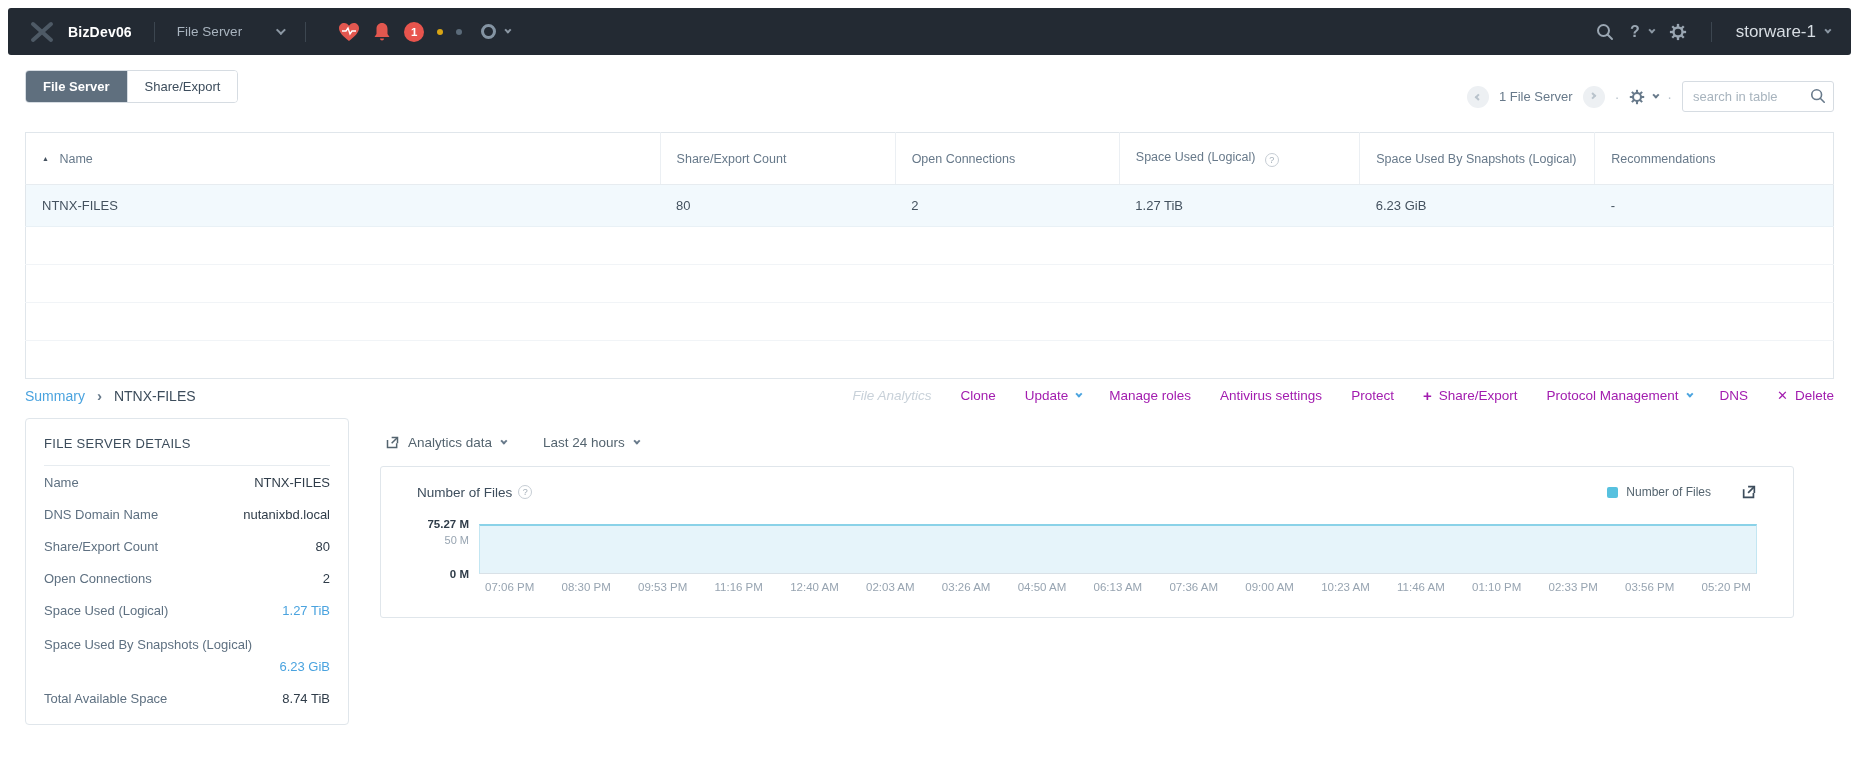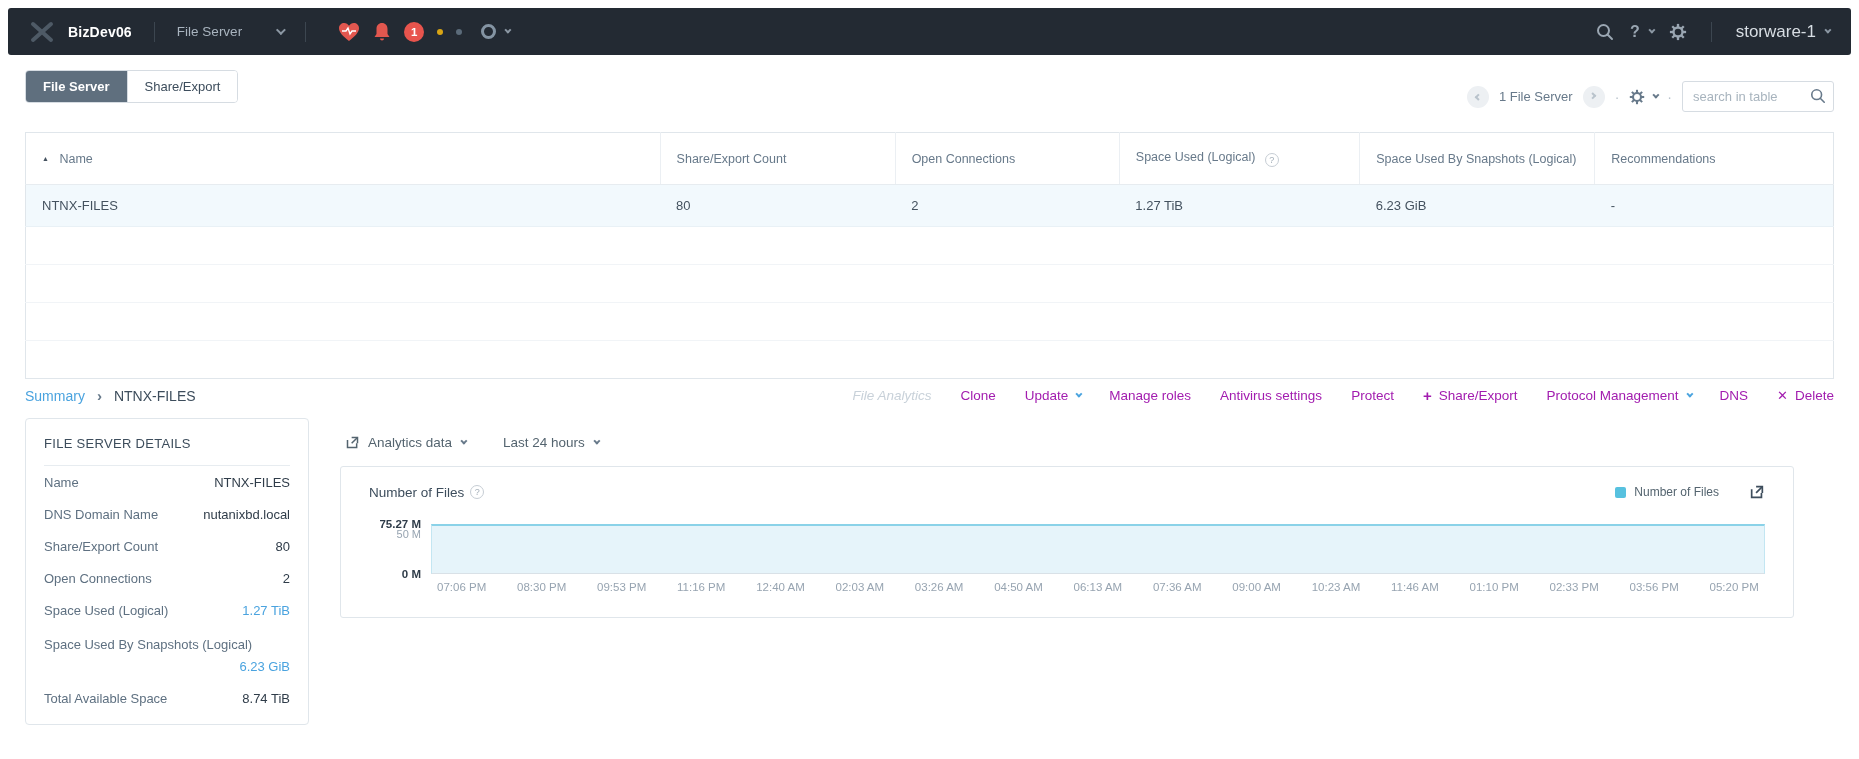--- a/index.html
+++ b/index.html
@@ -75,21 +75,21 @@
   .crumb-sep { color:#67798A; font-weight:bold; font-size:15px; }
   .crumb-current { color:#3D4D5C; }
   .actions { display:flex; align-items:center; gap:29px; font-size:13.5px; }
   .action { color:#a21caf; cursor:pointer; display:flex; align-items:center; gap:7px; white-space:nowrap; }
   .action.disabled { color:#C8D1D9; cursor:default;font-style:italic; }
   .plus-glyph { font-size:15px; font-weight:bold; }
   .x-glyph { font-size:13px; font-weight:bold; }
 
   
   .bottom { display:flex; margin-top:14px; align-items:flex-start; }
-  .details-card { width:284px; border:1px solid #E0E6EB; border-radius:4px; padding:17px 18px 10px;
+  .details-card { width:324px; border:1px solid #E0E6EB; border-radius:4px; padding:17px 18px 10px;
     flex-shrink:0; min-height:300px; }
   .details-title { font-size:13px; color:#3D4D5C; letter-spacing:.3px; padding-bottom:14px;
     border-bottom:1px solid #E7ECF0; }
   .detail-item { display:flex; justify-content:space-between; align-items:baseline; padding:8.5px 0; }
   .detail-item.block { display:block; }
   .detail-item.block .d-val { display:block; text-align:right; margin-top:6px; }
   .d-label { font-size:13px; color:#5E7081; }
   .d-val { font-size:13px; color:#2F3C49; }
   .d-val.link { color:#4AA3DF; cursor:pointer; }
 
@@ -97,33 +97,33 @@
   .detail-tabs { display:flex; border-bottom:1px solid #E3E8ED; }
   .detail-tab { flex:1; text-align:center; font-size:13.5px; color:#4E5E6B; padding:11px 0 13px;
     cursor:pointer; position:relative; }
   .detail-tab + .detail-tab { border-left:1px solid #EBEFF3; }
   .detail-tab.active { border-bottom:3px solid #4AA3DF; padding-bottom:10px; }
 
   .controls-row { display:flex; align-items:center; gap:38px; margin:17px 0 16px 14px;
     font-size:13.5px; color:#54646F; }
   .control { display:flex; align-items:center; gap:8px; cursor:pointer; }
 
-  .chart-card { border:1px solid #E0E6EB; border-radius:3px; margin:16px 40px 0 9px; padding:17px 28px 24px; }
+  .chart-card { border:1px solid #E0E6EB; border-radius:3px; margin:16px 40px 0 9px; padding:17px 36px 24px; }
   .chart-head { display:flex; justify-content:space-between; align-items:center; }
   .chart-title { font-size:13.5px; color:#3D4D5C; display:flex; align-items:center; }
   .chart-right { display:flex; align-items:center; gap:30px; }
   .legend { display:flex; align-items:center; gap:8px; font-size:12px; color:#54646F; }
   .legend-swatch { width:11px; height:11px; border-radius:2px; background:#57C1DF; }
 
   .chart-body { margin-top:24px; }
   .chart-grid { display:flex; }
   .y-axis { width:62px; position:relative; height:50px; flex-shrink:0; }
   .y-tick { position:absolute; right:10px; font-size:11px; color:#97A4B1; white-space:nowrap; }
   .y-tick.strong { color:#2F3C49; font-weight:bold; font-size:11.5px; }
-  .y-tick.t0 { top:-6px; } .y-tick.t1 { top:4px;text-align:right; } .y-tick.t2 { bottom:-6px; }
+  .y-tick.t0 { top:-6px; } .y-tick.t1 { top:10px;text-align:right; } .y-tick.t2 { bottom:-6px; }
   .plot { flex:1; height:50px; background:#E6F4FA; border:1px solid #C3E6F2;
     border-top:2px solid #8AD2E8; border-bottom:1px solid #D9E1E7; }
   .x-axis { display:flex; justify-content:space-between; margin:7px 0 0 62px; padding:0 6px; }
   .x-axis span { font-size:11.5px; color:#97A4B1; white-space:nowrap; }
 
   svg { display:block; }
 </style>
 </head>
 <body>
 

